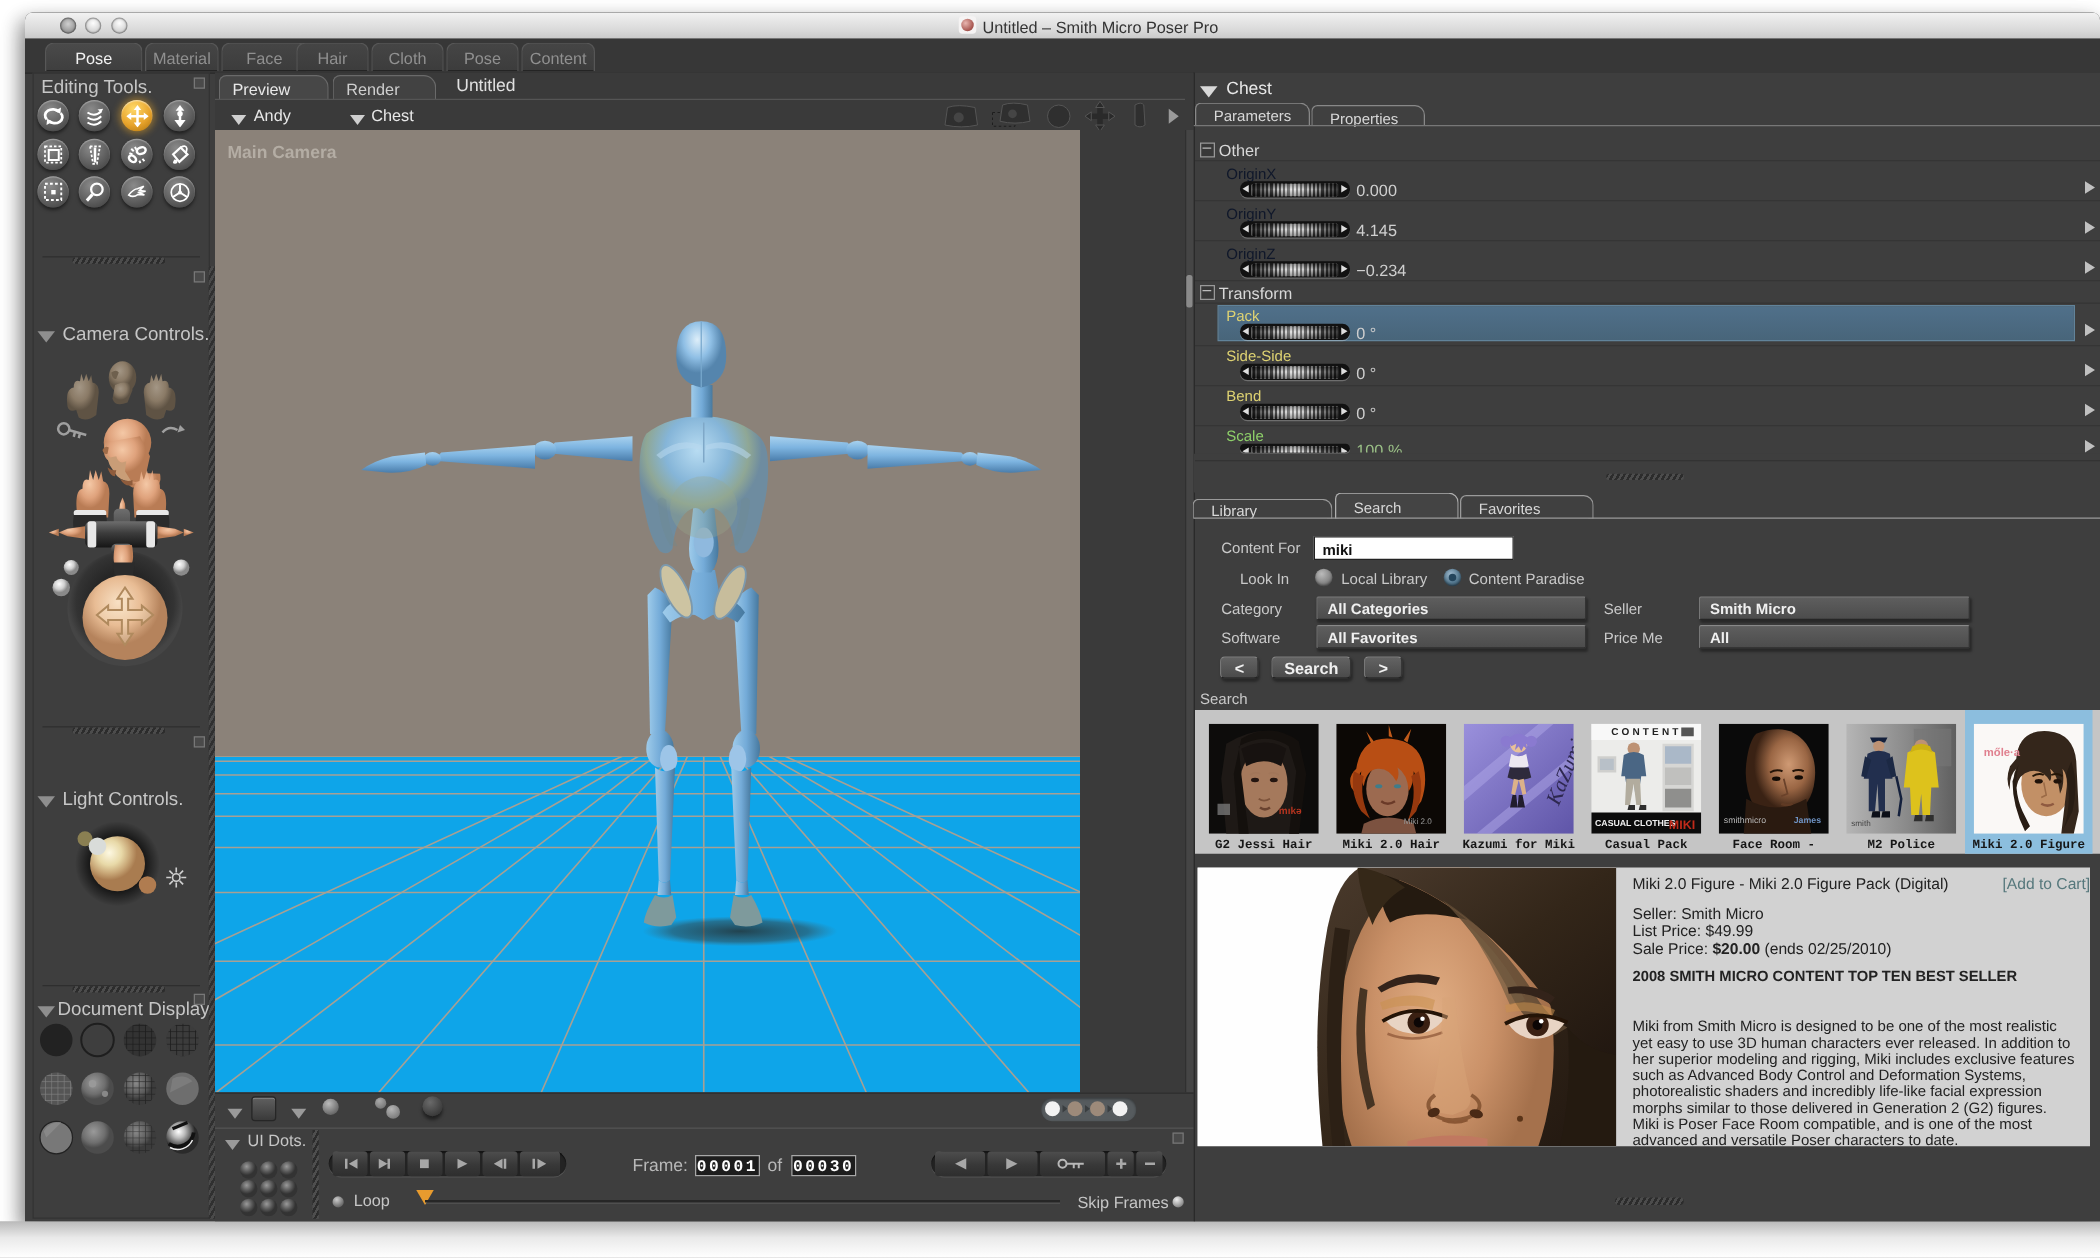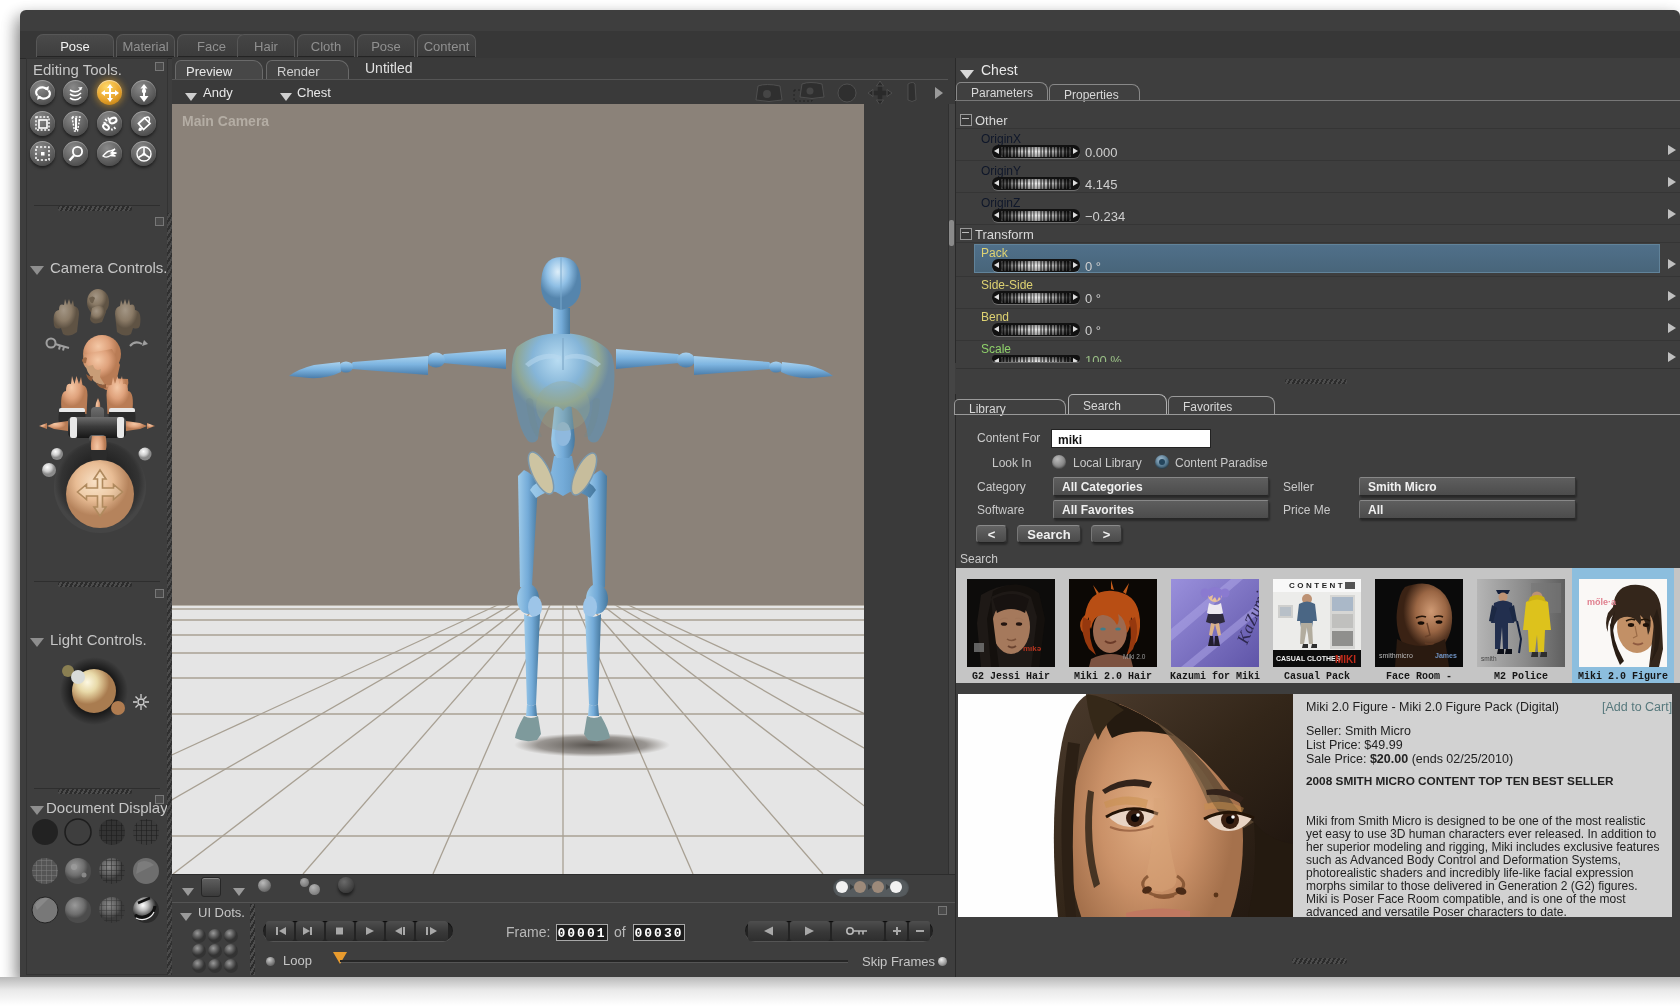--- a/index.html
+++ b/index.html
@@ -66,20 +66,27 @@
 .pval{position:absolute;font-size:13px;color:#cfcfcf;}
 .rarr{position:absolute;left:1668px;width:0;height:0;border-top:5px solid transparent;border-bottom:5px solid transparent;border-left:8px solid #c0c0c0;}
 .tlab{position:absolute;top:671px;width:98px;margin-left:-5px;text-align:center;font-size:10px;font-family:"Liberation Mono",monospace;font-weight:bold;color:#161616;}
 .thumb{position:absolute;top:579px;width:88px;height:88px;}
 </style>
 </head>
 <body>
 <div class="page">
   <div class="win" style="background:#3e3e3e;"></div>
   <div class="shadowband"></div>
+  <div class="titlebar">
+    <div class="tl" style="left:28px;background:radial-gradient(circle at 50% 40%,#cfcfcf,#9a9a9a 60%,#6f6f6f);"></div>
+    <div class="tl" style="left:48px;"></div>
+    <div class="tl" style="left:69px;"></div>
+    <div class="appicon"></div>
+    <div class="title">Untitled – Smith Micro Poser Pro</div>
+  </div>
   <div class="app"></div>
   <div class="toptabs"></div>
   <div class="ttab on" style="left:36px;width:78px;">Pose</div>
   <div class="ttab" style="left:116px;width:59px;">Material</div>
   <div class="ttab" style="left:177px;width:69px;">Face</div>
   <div class="ttab" style="left:237px;width:58px;">Hair</div>
   <div class="ttab" style="left:297px;width:58px;">Cloth</div>
   <div class="ttab" style="left:357px;width:58px;">Pose</div>
   <div class="ttab" style="left:417px;width:59px;">Content</div>
 
@@ -399,21 +406,21 @@
             <path d="M142 13 l-5 -3.5 v7z"></path>
           </g>
         <path d="M158 4 q5 -3 7 0 l1 16 q-4 3 -8 0 z"></path>
       </g>
       <circle cx="17" cy="14" r="4" fill="#454545"></circle>
       <circle cx="60" cy="11" r="3.5" fill="#454545"></circle>
       <path d="M185 7 l8 6 -8 6 z" fill="#9a9a9a"></path>
     </svg>
   </div>
 
-  <div class="abs" style="left:172px;top:104px;width:692px;height:770px;background:#e5e5e5;overflow:hidden;">
+  <div class="abs" style="left:172px;top:104px;width:692px;height:770px;background:#0ea5e9;overflow:hidden;">
     <svg width="776" height="770" viewBox="0 0 776 770" style="position:absolute;left:0;top:0;">
       <defs>
         <linearGradient id="limb" x1="0" y1="0" x2="0" y2="1">
             <stop offset="0%" stop-color="#a9d2ef"></stop>
             <stop offset="45%" stop-color="#7db4e0"></stop>
             <stop offset="100%" stop-color="#4a7dab"></stop>
           </linearGradient>
         <linearGradient id="limbv" x1="0" y1="0" x2="1" y2="0">
             <stop offset="0%" stop-color="#9ecbea"></stop>
             <stop offset="50%" stop-color="#74abd8"></stop>

